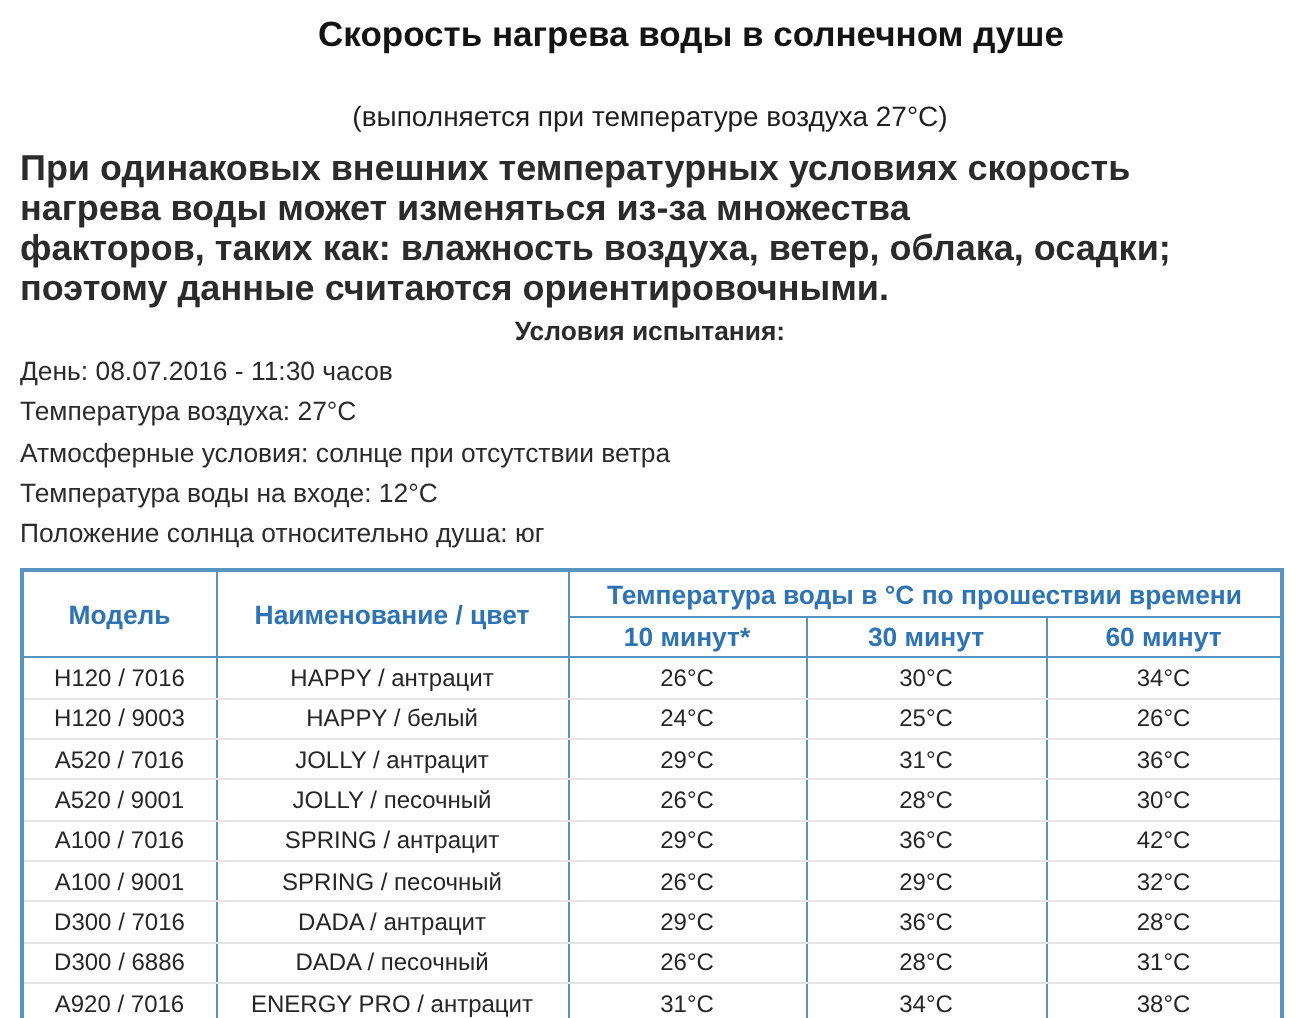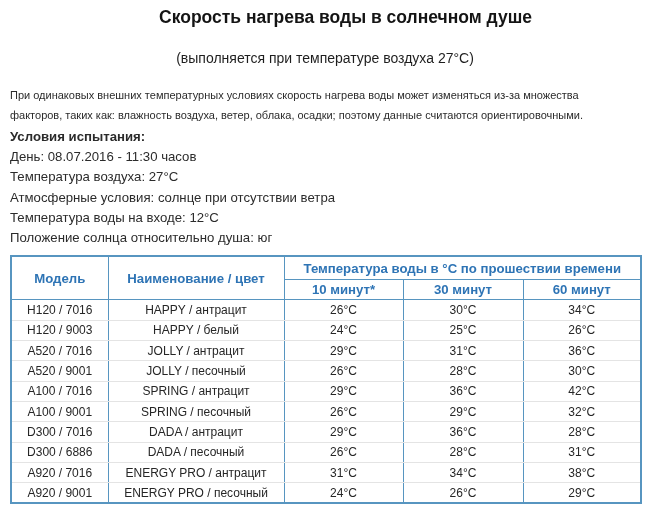--- a/index.html
+++ b/index.html
@@ -13,22 +13,22 @@
     width:650px;height:509px;background:#ffffff;overflow:hidden;
     font-family:"Liberation Sans", sans-serif;color:var(--body-text);
   }
   .title{
     text-align:center;margin-top:7px;font-size:17.5px;font-weight:bold;color:#141414;padding-left:41px;
   }
   .subtitle{
     text-align:center;margin-top:22px;font-size:14px;color:#1e1e1e;
   }
   .content{padding:0 10px;}
-  .para{margin-top:19px;font-size:11px;line-height:20px;}
-  .cond-head{font-size:13.2px;font-weight:bold;line-height:20px;margin-top:2px;}
+  .para{margin-top:8px;font-size:18px;line-height:20px;font-weight:bold;}
+  .cond-head{font-size:13.2px;font-weight:bold;line-height:20px;margin-top:2px;text-align:center;}
   .cond-list div{font-size:13.2px;line-height:20.3px;}
   table{
     border-collapse:collapse;table-layout:fixed;width:630px;margin:7px 0 0 10px;
     border:2px solid var(--accent);
   }
   col.c1{width:97px;}col.c2{width:176px;}col.c3{width:119px;}col.c4{width:120px;}col.c5{width:118px;}
   th{
     border:1.5px solid var(--accent);
     color:var(--header-text);font-size:13.2px;font-weight:bold;
     padding:0;text-align:center;

